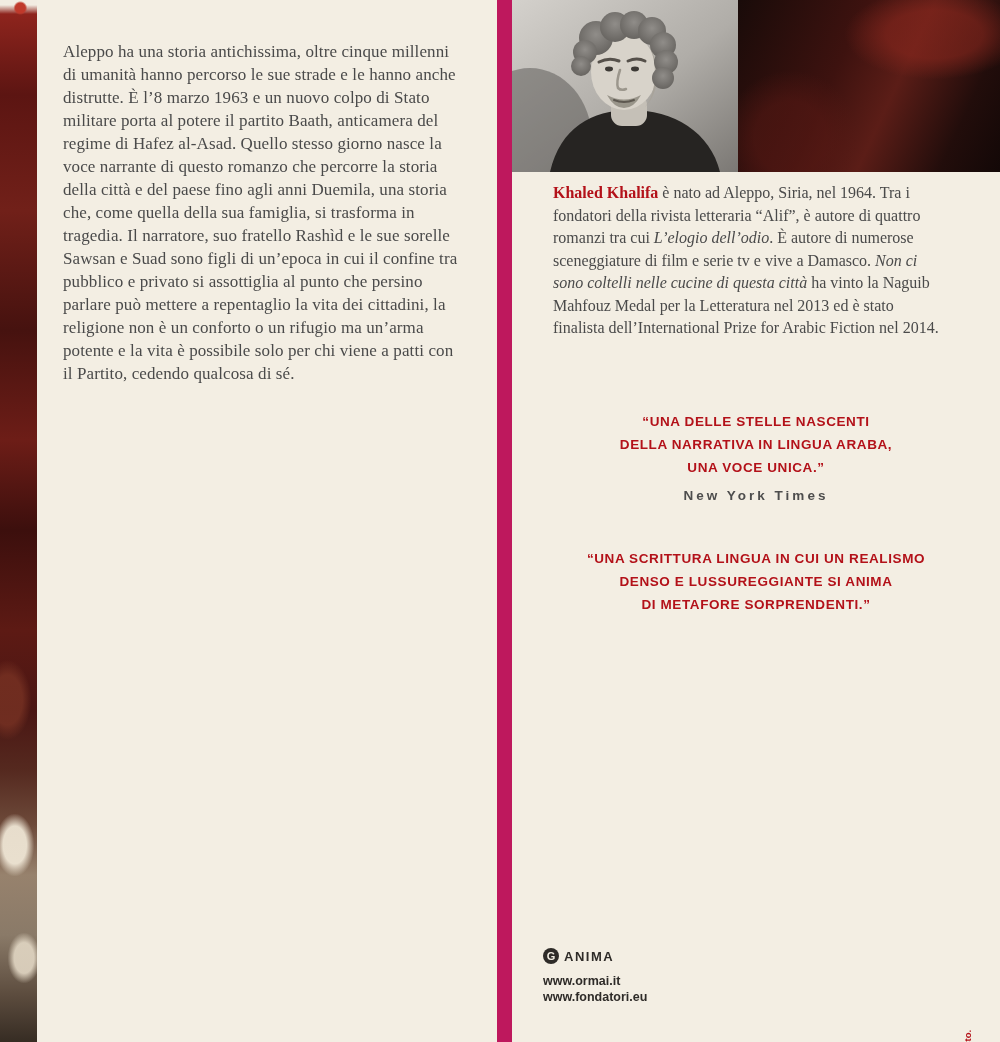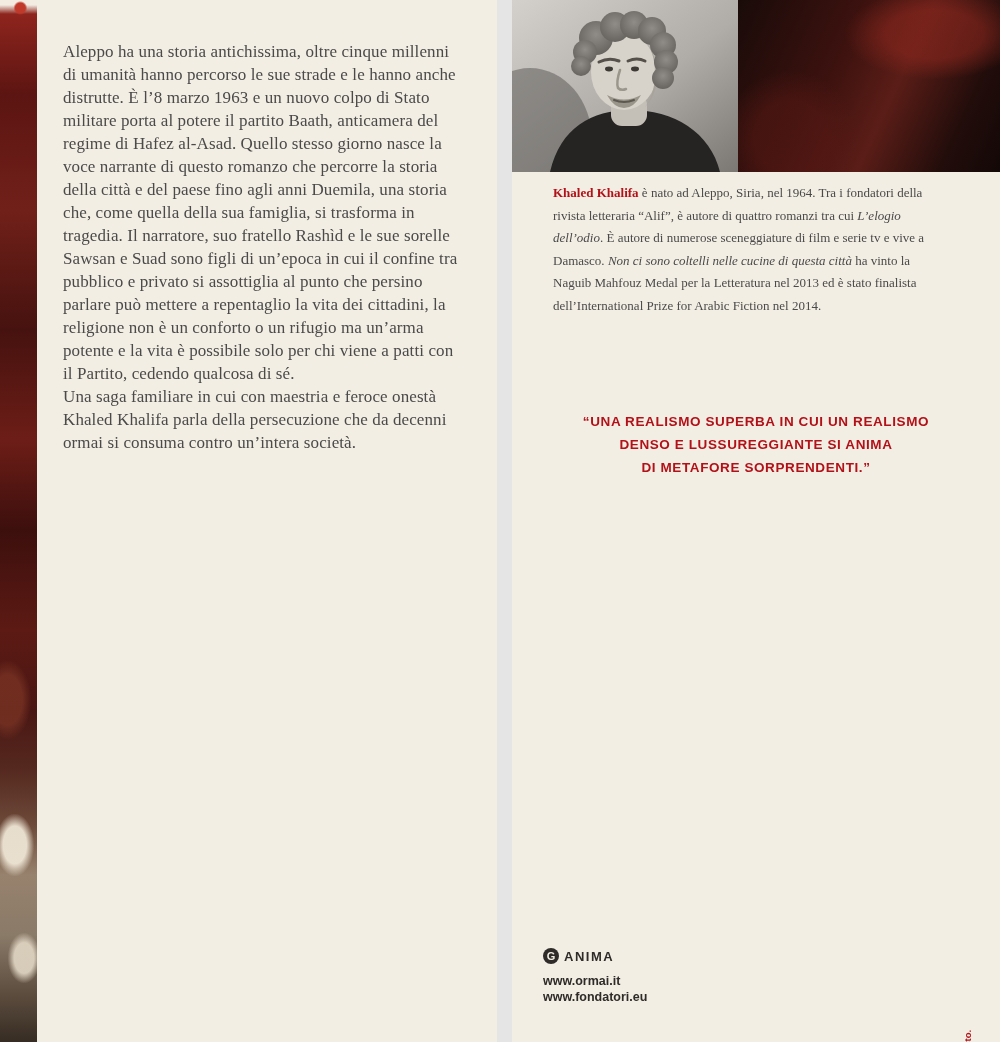--- a/index.html
+++ b/index.html
@@ -2,21 +2,21 @@
 <html><head>
 <meta charset="utf-8">
 <style>
   * { margin: 0; padding: 0; box-sizing: border-box; }
   html, body { background: #ffffff; }
   .page {
     position: relative;
     width: 1000px;
     height: 1042px;
     margin: 0 auto;
-    background: #e5e5e5;
+    background: #be185d;
     font-family: "Liberation Serif", serif;
     overflow: hidden;
   }
 
   
   .cover-strip {
     position: absolute;
     left: 0; top: 0;
     width: 37px; height: 1042px;
     background:
@@ -77,21 +77,21 @@
       radial-gradient(ellipse 120px 60px at 75% 20%, rgba(142,40,30,0.55) 0 40%, rgba(142,40,30,0) 75%),
       radial-gradient(ellipse 90px 90px at 20% 80%, rgba(90,25,20,0.5) 0 40%, rgba(90,25,20,0) 75%),
       linear-gradient(115deg, #190b09 0%, #3d120f 38%, #5b1d17 58%, #220d0b 82%, #130807 100%);
   }
 
   
   .bio {
     position: absolute;
     left: 41px; top: 182px;
     width: 392px;
-    font-size: 13px;
+    font-size: 16px;
     line-height: 22.5px;
     color: #4a4a4a;
   }
   .bio .author-name {
     color: #b31119;
     font-weight: bold;
   }
   .bio em { font-style: italic; }
 
   
@@ -169,21 +169,20 @@
 </head>
 <body>
 
 <div class="page">
 
   <div class="cover-strip"></div>
 
   <div class="flap flap-left">
     <div class="synopsis">
       <p>Aleppo ha una storia antichissima, oltre cinque millenni di umanità hanno percorso le sue strade e le hanno anche distrutte. È l’8 marzo 1963 e un nuovo colpo di Stato militare porta al potere il partito Baath, anticamera del regime di Hafez al-Asad. Quello stesso giorno nasce la voce narrante di questo romanzo che percorre la storia della città e del paese fino agli anni Duemila, una storia che, come quella della sua famiglia, si trasforma in tragedia. Il narratore, suo fratello Rashìd e le sue sorelle Sawsan e Suad sono figli di un’epoca in cui il confine tra pubblico e privato si assottiglia al punto che persino parlare può mettere a repentaglio la vita dei cittadini, la religione non è un conforto o un rifugio ma un’arma potente e la vita è possibile solo per chi viene a patti con il Partito, cedendo qualcosa di sé.</p>
-      <p>Una saga familiare in cui con maestria e feroce onestà Khaled Khalifa parla della persecuzione che da decenni ormai si consuma contro un’intera società.</p>
     </div>
   </div>
 
   <div class="flap flap-right">
 
     <div class="photo-band">
       <svg class="portrait" viewBox="0 0 226 172" preserveAspectRatio="none" aria-hidden="true">
         <defs>
           <linearGradient id="pbg" x1="0" y1="0" x2="1" y2="1">
             <stop offset="0" stop-color="#d4d1cc"></stop>
@@ -220,21 +219,27 @@
         <path d="M95,95 q17,9 34,0 q-7,13 -17,13 q-10,0 -17,-13 Z" fill="#8e897f" opacity="0.85"></path>
         <path d="M102,100 q10,4 20,0" stroke="#5d5850" stroke-width="2" fill="none" stroke-linecap="round"></path>
       </svg>
       <div class="band-dark"></div>
     </div>
 
     <p class="bio"><span class="author-name">Khaled Khalifa</span><span> è nato ad Aleppo, Siria, nel 1964. Tra i fondatori della rivista letteraria “Alif”, è autore di quattro romanzi tra cui </span><em>L’elogio dell’odio</em><span>. È autore di numerose sceneggiature di film e serie tv e vive a Damasco. </span><em>Non ci sono coltelli nelle cucine di questa città</em><span> ha vinto la Naguib Mahfouz Medal per la Letteratura nel 2013 ed è stato finalista dell’International Prize for Arabic Fiction nel 2014.</span></p>
 
     <div class="quotes">
       <div class="quote">
-        <div class="quote-text">“UNA REALISMO SUPERBA IN CUI UN REALISMO
+        <div class="quote-text">“UNA DELLE STELLE NASCENTI
+DELLA NARRATIVA IN LINGUA ARABA,
+UNA VOCE UNICA.”</div>
+        <div class="quote-source">New York Times</div>
+      </div>
+      <div class="quote">
+        <div class="quote-text">“UNA SCRITTURA LINGUA IN CUI UN REALISMO
 DENSO E LUSSUREGGIANTE SI ANIMA
 DI METAFORE SORPRENDENTI.”</div>
       </div>
     </div>
 
     <div class="publisher">
       <div class="logo-row">
         <span class="logo-mark">G</span>
         <span class="logo-text">ANIMA</span>
       </div>

